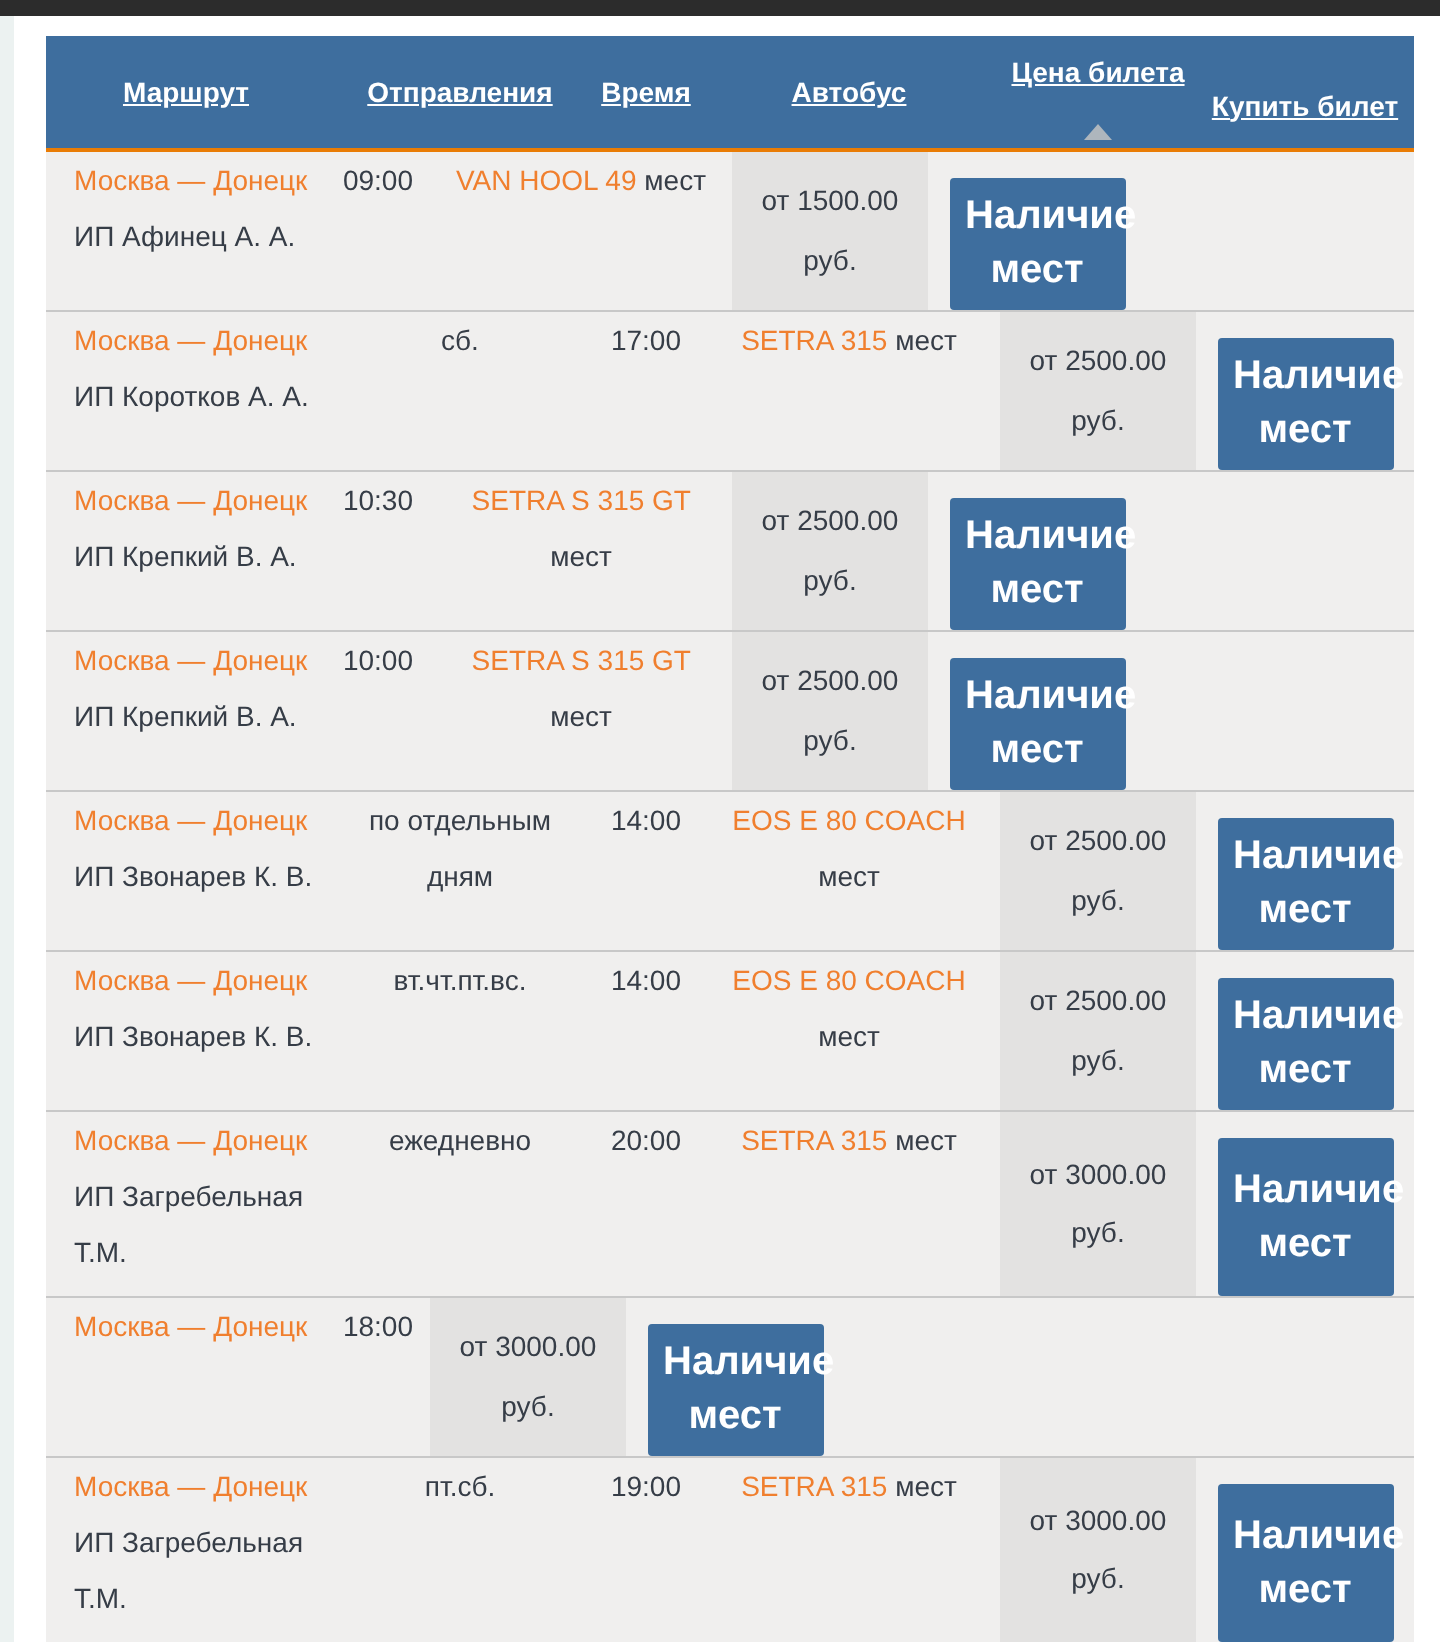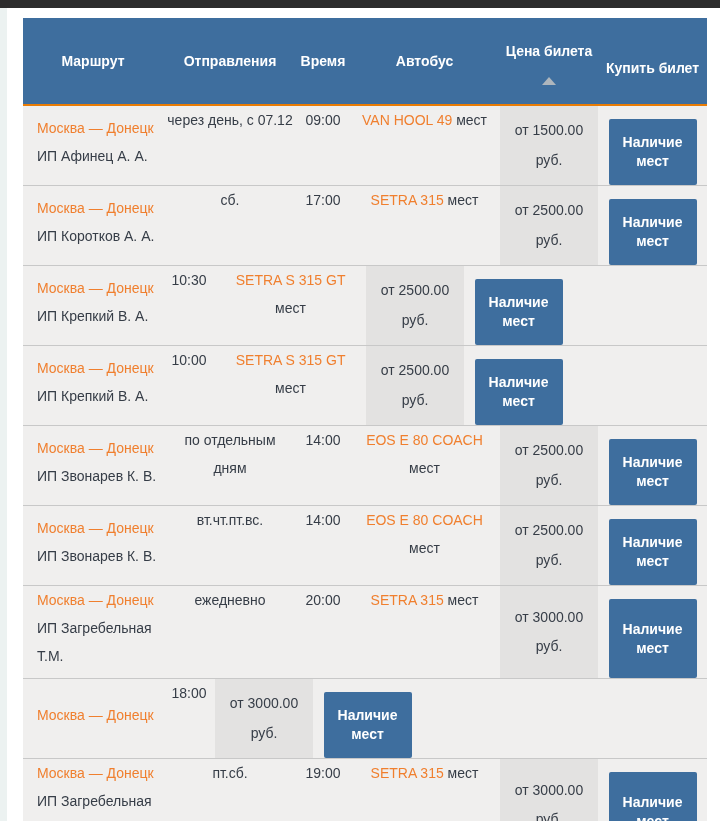--- a/index.html
+++ b/index.html
@@ -20,46 +20,46 @@
   .table-wrap{margin:10px 13px 0 23px;width:684px;}
   
   .c-route{width:140px;flex:none;}
   .c-dep{width:134px;flex:none;}
   .c-time{width:52px;flex:none;}
   .c-bus{width:151px;flex:none;}
   .c-price{width:98px;flex:none;}
   .c-buy{width:109px;flex:none;margin-top:13px;}
   
   .thead{
-    display:flex;height:88px;background:var(--header-bg);color:#fff;
-    font-weight:bold;border-bottom:2px solid var(--border-orange);
+    display:flex;height:58px;background:var(--header-bg);color:#fff;
+    font-weight:bold;border-bottom:2px solid var(--border-orange);text-decoration:underline;
   }
   .th{display:flex;align-items:center;justify-content:center;text-align:center;cursor:pointer;}
   .th-price{flex-direction:column;gap:18px;padding-top:6px;}
   .sort-asc{
     width:0;height:0;border-left:7px solid transparent;border-right:7px solid transparent;
     border-bottom:8px solid var(--sort-icon);
   }
   
   .row{display:flex;min-height:80px;background:var(--row-bg);border-bottom:1px solid var(--separator);}
   .cell{display:flex;justify-content:center;text-align:center;line-height:2;}
   .cell-route{
-    flex-direction:column;align-items:flex-start;justify-content:center;
+    flex-direction:column;align-items:flex-start;justify-content:flex-start;
     text-align:left;padding:0 6px 8px 14px;line-height:2;
   }
   .route-link{color:var(--accent-orange);text-decoration:none;cursor:pointer;}
   .operator{color:var(--text-dark);}
   .cell-dep{white-space:pre-line;padding:0 4px;}
   .cell-bus{padding:0 4px;}
   .bus-inner{text-align:center;line-height:2;}
   .bus-link{color:var(--accent-orange);text-decoration:none;cursor:pointer;}
   .cell-price{background:var(--price-col-bg);flex-direction:column;justify-content:center;line-height:2.1;}
   .avail-btn{
     width:88px;min-height:42px;background:var(--button-bg);color:#fff;border:none;
-    border-radius:2px;font-family:"Liberation Sans",sans-serif;font-size:14px;
+    border-radius:2px;font-family:"Liberation Sans",sans-serif;font-size:20px;
     font-weight:bold;line-height:1.35;padding:4px 8px;cursor:pointer;
   }
 </style>
 </head>
 <body>
 
 <div class="top-bar"></div>
 <div class="left-strip"></div>
 
 <div class="table-wrap">
@@ -73,21 +73,20 @@
       <span class="sort-asc"></span>
     </div>
     <div class="th c-buy">Купить билет</div>
   </div>
   <div id="schedule-body">
   <div class="row">
     <div class="cell c-route cell-route">
       <a class="route-link">Москва — Донецк</a>
       <span class="operator">ИП Афинец А. А.</span>
     </div>
-    <div class="cell c-dep cell-dep">через день, с 07.12</div>
     <div class="cell c-time">09:00</div>
     <div class="cell c-bus cell-bus">
       <div class="bus-inner">
         <a class="bus-link">VAN HOOL 49</a>
         <span class="seats">мест</span>
       </div>
     </div>
     <div class="cell c-price cell-price">
       <span>от 1500.00</span>
       <span>руб.</span>

